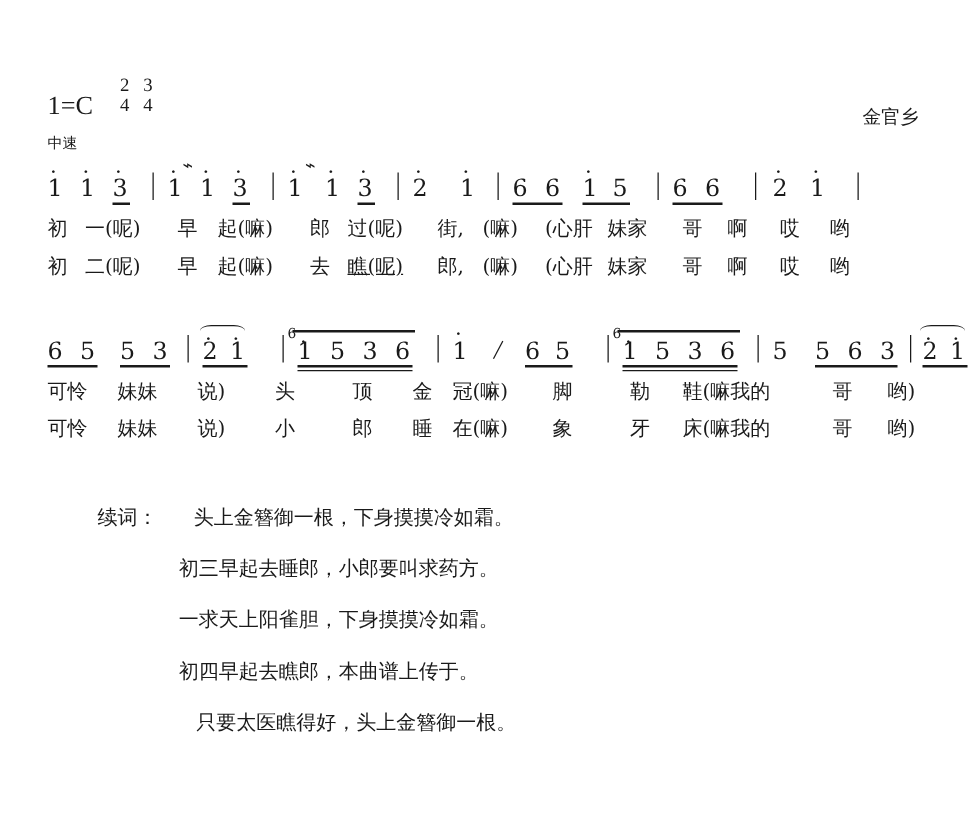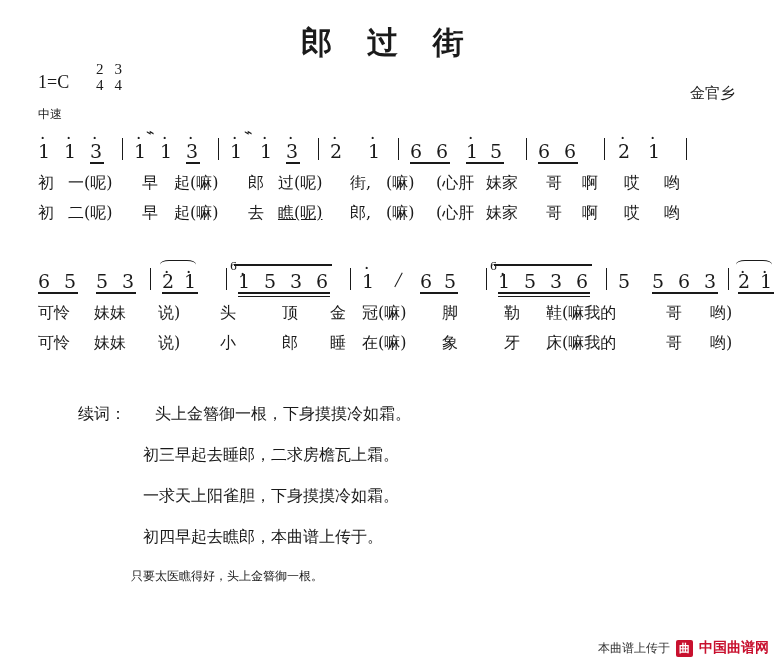--- a/index.html
+++ b/index.html
@@ -30,21 +30,21 @@
     font-size: 31px;
     font-weight: bold;
     letter-spacing: 12px;
     font-family: "DejaVu Serif", serif;
   }
   
   .key-sig {
     position: absolute;
     left: 38px;
     top: 72px;
-    font-size: 18px;
+    font-size: 21px;
     font-family: "Liberation Serif", serif;
   }
   .meter {
     position: absolute;
     left: 96px;
     top: 62px;
     font-size: 14px;
     display: flex;
     gap: 11px;
   }
@@ -163,21 +163,21 @@
   .extra .lead {
     position: absolute;
     left: 78px;
     top: 0;
     font-size: 16px;
   }
   .extra .l1 { position: absolute; left: 155px; top: 0px;  font-size: 16px; }
   .extra .l2 { position: absolute; left: 143px; top: 41px; font-size: 16px; }
   .extra .l3 { position: absolute; left: 143px; top: 82px; font-size: 16px; }
   .extra .l4 { position: absolute; left: 143px; top: 123px;font-size: 16px; }
-  .extra .l5 { position: absolute; left: 131px; top: 164px;font-size: 12px; }
+  .extra .l5 { position: absolute; left: 157px; top: 164px;font-size: 16px; }
   
   .footer {
     position: absolute;
     right: 8px;
     bottom: 10px;
     display: flex;
     align-items: center;
     gap: 6px;
     font-size: 12px;
     color: #333;
@@ -198,21 +198,20 @@
     color: #c8102e;
     font-size: 14px;
     font-weight: bold;
   }
 </style>
 </head>
 <body>
 
 <div class="page">
 
-  <div class="title">郎 过 街</div>
 
   <div class="key-sig">1=C</div>
 
   <div class="meter">
     <span class="frac">
       <span class="num">2</span>
       <span class="den">4</span>
     </span>
     <span class="frac">
       <span class="num">3</span>
@@ -413,25 +412,20 @@
       <span class="ly" style="left:466px;">牙</span>
       <span class="ly" style="left:508px;">床(嘛我的</span>
       <span class="ly" style="left:628px;">哥</span>
       <span class="ly" style="left:672px;">哟)</span>
     </div>
   </div>
 
   <div class="extra">
     <span class="lead">续词：</span>
     <span class="l1">头上金簪御一根，下身摸摸冷如霜。</span>
-    <span class="l2">初三早起去睡郎，二求房檐瓦上霜。</span>
+    <span class="l2">初三早起去睡郎，小郎要叫求药方。</span>
     <span class="l3">一求天上阳雀胆，下身摸摸冷如霜。</span>
     <span class="l4">初四早起去瞧郎，本曲谱上传于。</span>
     <span class="l5">只要太医瞧得好，头上金簪御一根。</span>
   </div>
 
-  <div class="footer">
-    <span>本曲谱上传于</span>
-    <span class="logo">曲</span>
-    <span class="site">中国曲谱网</span>
-  </div>
 
 </div>
 
 </body></html>

